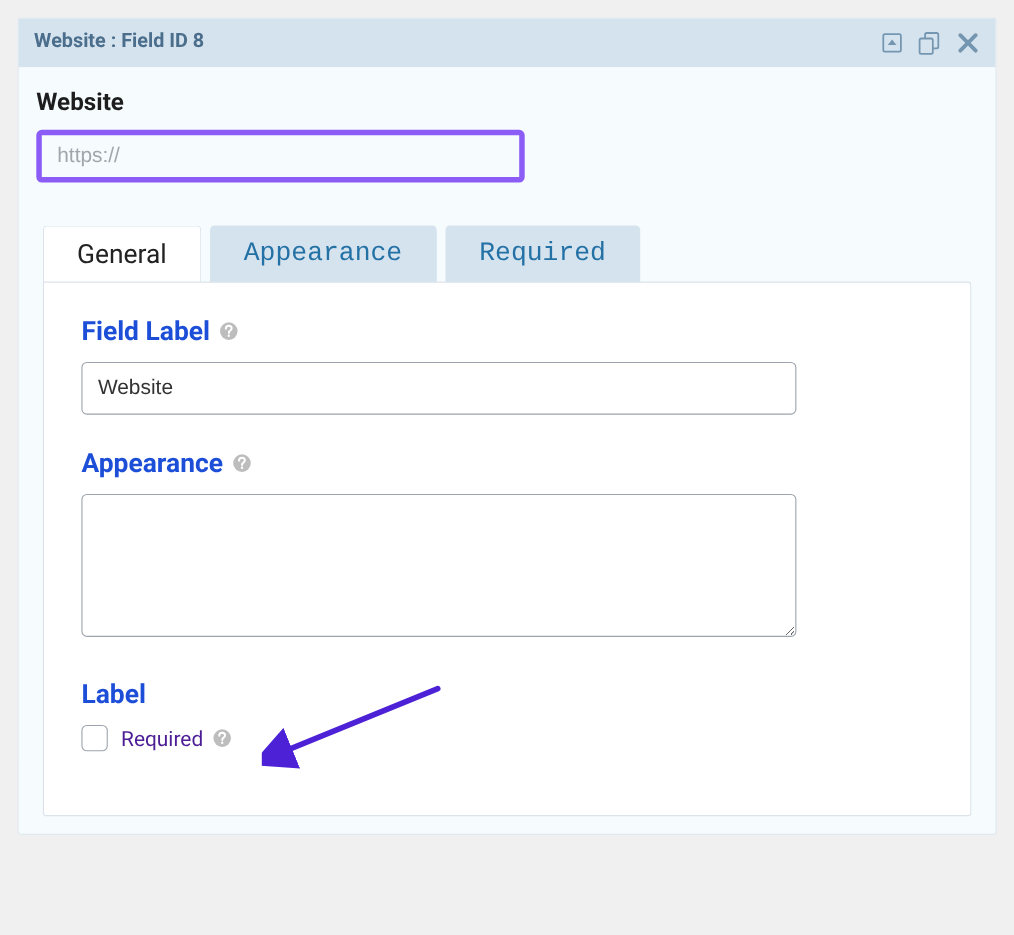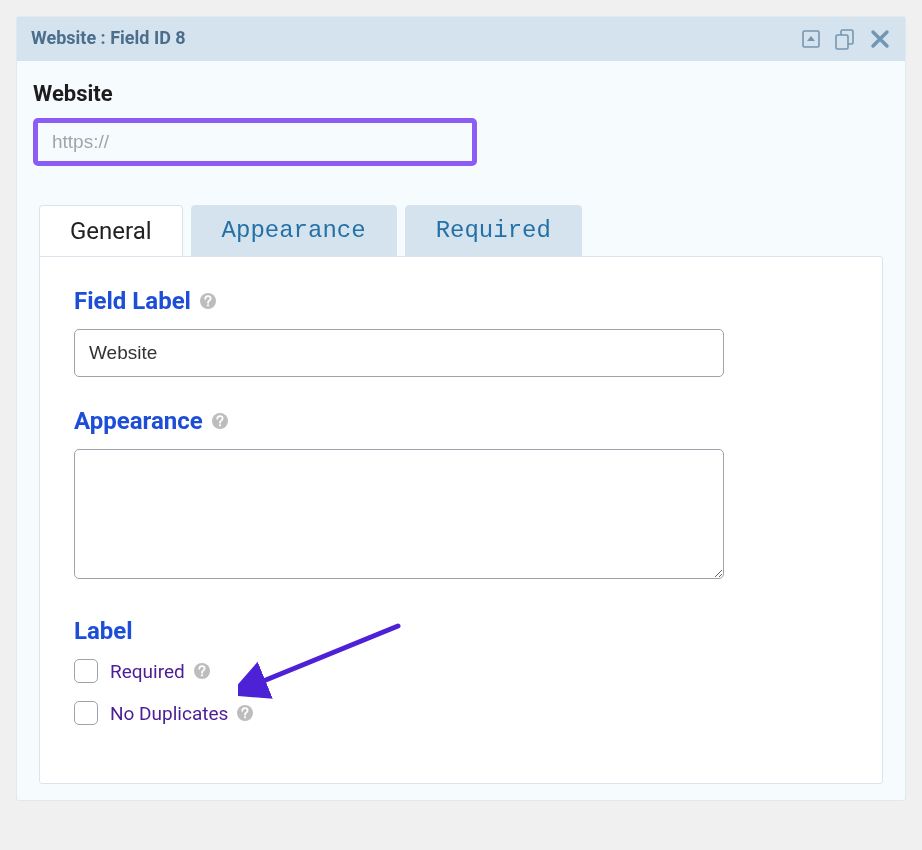--- a/index.html
+++ b/index.html
@@ -242,33 +242,20 @@
               <span class="help-icon">
                 <svg width="18" height="18" viewBox="0 0 18 18">
                   <circle cx="9" cy="9" r="8" fill="#bdbdbd"></circle>
                   <path d="M6.3 6.8 C6.3 5.2 7.5 4.2 9 4.2 C10.5 4.2 11.6 5.1 11.6 6.5 C11.6 7.7 10.8 8.2 10 8.8 C9.4 9.2 9.1 9.6 9.1 10.3 L9.1 10.8" stroke="#fff" stroke-width="1.8" fill="none" stroke-linecap="round"></path>
                   <circle cx="9" cy="13.3" r="1.1" fill="#fff"></circle>
                 </svg>
               </span>
             </div>
           </div>
 
-          <div class="checkbox-row">
-            <div class="checkbox"></div>
-            <div class="checkbox-label">
-              <span>No Duplicates</span>
-              <span class="help-icon">
-                <svg width="18" height="18" viewBox="0 0 18 18">
-                  <circle cx="9" cy="9" r="8" fill="#bdbdbd"></circle>
-                  <path d="M6.3 6.8 C6.3 5.2 7.5 4.2 9 4.2 C10.5 4.2 11.6 5.1 11.6 6.5 C11.6 7.7 10.8 8.2 10 8.8 C9.4 9.2 9.1 9.6 9.1 10.3 L9.1 10.8" stroke="#fff" stroke-width="1.8" fill="none" stroke-linecap="round"></path>
-                  <circle cx="9" cy="13.3" r="1.1" fill="#fff"></circle>
-                </svg>
-              </span>
-            </div>
-          </div>
         </div>
       </div>
     </div>
   </div>
 </div>
 
 <svg class="annotation-arrow" width="180" height="90" viewBox="0 0 180 90">
   <defs>
     <marker id="arrowhead" markerWidth="8" markerHeight="8" refX="2" refY="4" orient="auto">
       <polygon points="0 0, 8 4, 0 8" fill="#4d22d6"></polygon>

